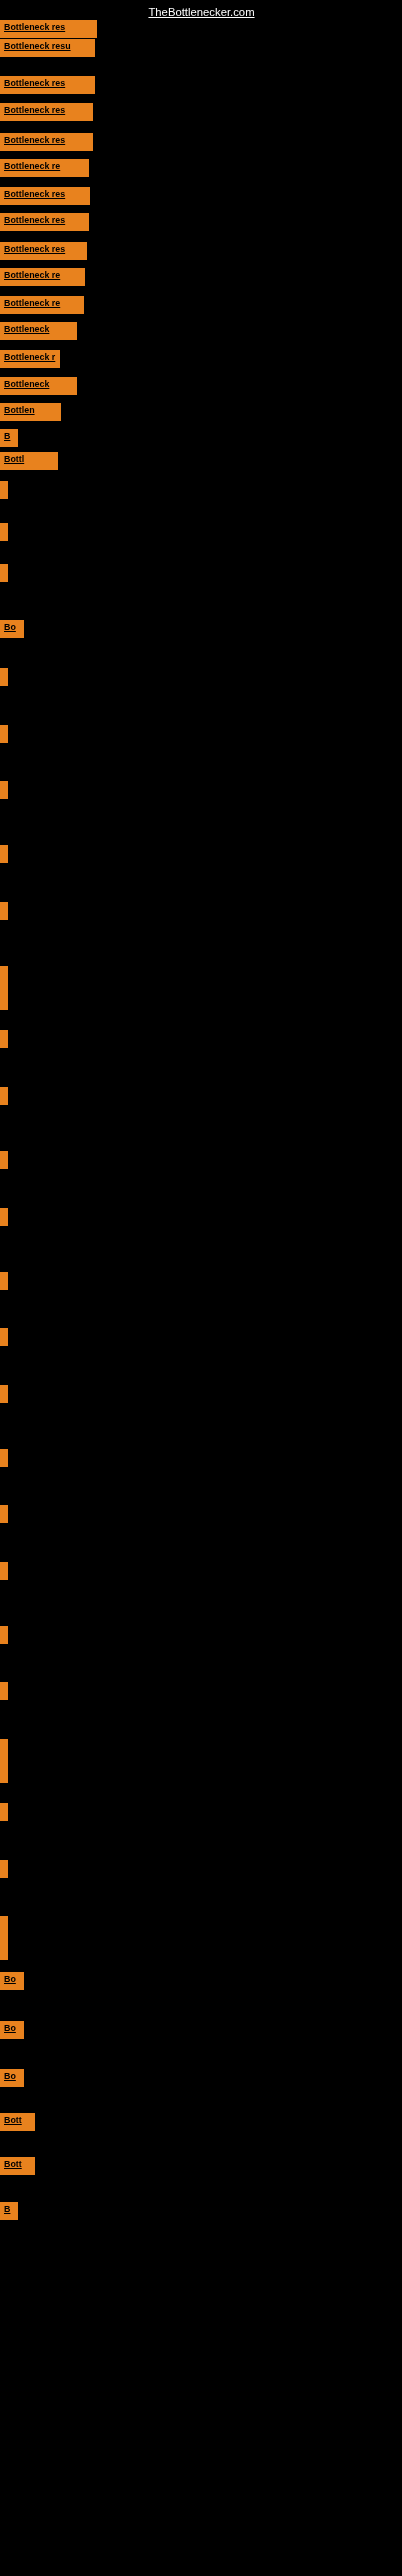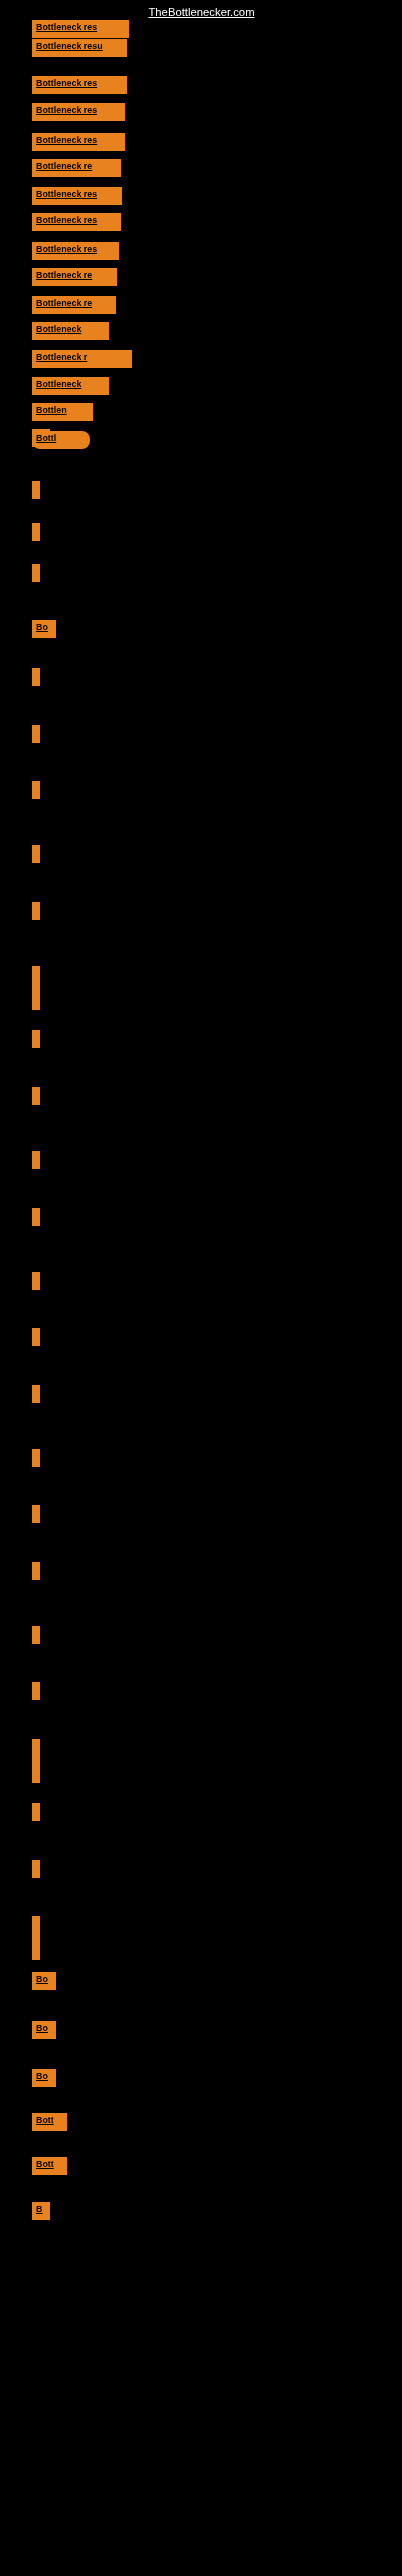--- a/index.html
+++ b/index.html
@@ -28,45 +28,44 @@
     .bottleneck-item {
       position: absolute;
       left: 0;
       background-color: #e8821e;
       color: #000;
       font-size: 8.9px;
       font-weight: bold;
       padding: 2.4px 4px;
       white-space: nowrap;
       overflow: hidden;
-      margin-left: 32px;
     }
   </style>
 </head>
 <body>
 
 <div class="site-title">TheBottlenecker.com</div>
 
 <div class="bottleneck-item" style="top: 20px; width: 97px; height: 17.7px;">Bottleneck res</div>
 <div class="bottleneck-item" style="top: 39px; width: 95px; height: 17.7px;">Bottleneck resu</div>
 <div class="bottleneck-item" style="top: 76px; width: 95px; height: 17.7px;">Bottleneck res</div>
 <div class="bottleneck-item" style="top: 103px; width: 93px; height: 17.7px;">Bottleneck res</div>
 <div class="bottleneck-item" style="top: 133px; width: 93px; height: 17.7px;">Bottleneck res</div>
 <div class="bottleneck-item" style="top: 159px; width: 89px; height: 17.7px;">Bottleneck re</div>
 <div class="bottleneck-item" style="top: 187px; width: 90px; height: 17.7px;">Bottleneck res</div>
 <div class="bottleneck-item" style="top: 213px; width: 89px; height: 17.7px;">Bottleneck res</div>
 <div class="bottleneck-item" style="top: 242px; width: 87px; height: 17.7px;">Bottleneck res</div>
 <div class="bottleneck-item" style="top: 268px; width: 85px; height: 17.7px;">Bottleneck re</div>
 <div class="bottleneck-item" style="top: 296px; width: 84px; height: 17.7px;">Bottleneck re</div>
 <div class="bottleneck-item" style="top: 322px; width: 77px; height: 17.7px;">Bottleneck</div>
-<div class="bottleneck-item" style="top: 350px; width: 100px; height: 17.7px;">Bottleneck r</div>
+<div class="bottleneck-item" style="top: 350px; width: 60px; height: 17.7px;">Bottleneck r</div>
 <div class="bottleneck-item" style="top: 377px; width: 77px; height: 17.7px;">Bottleneck</div>
 <div class="bottleneck-item" style="top: 403px; width: 61px; height: 17.7px;">Bottlen</div>
 <div class="bottleneck-item" style="top: 429px; width: 17.7px; height: 17.7px;">B</div>
-<div class="bottleneck-item" style="top: 431px; width: 58px; height: 17.7px; border-radius: 8px;">Bottl</div>
+<div class="bottleneck-item" style="top: 452px; width: 58px; height: 17.7px;">Bottl</div>
 <div class="bottleneck-item" style="top: 620px; width: 24px; height: 17.7px;">Bo</div>
 <div class="bottleneck-item" style="top: 966px; width: 4.8px; height: 44px;"></div>
 <div class="bottleneck-item" style="top: 1739px; width: 4.8px; height: 44px;"></div>
 <div class="bottleneck-item" style="top: 1916px; width: 4.8px; height: 44px;"></div>
 <div class="bottleneck-item" style="top: 1972px; width: 24px; height: 17.7px;">Bo</div>
 <div class="bottleneck-item" style="top: 2021px; width: 24px; height: 17.7px;">Bo</div>
 <div class="bottleneck-item" style="top: 2069px; width: 24px; height: 17.7px;">Bo</div>
 <div class="bottleneck-item" style="top: 2113px; width: 35px; height: 17.7px;">Bott</div>
 <div class="bottleneck-item" style="top: 2157px; width: 35px; height: 17.7px;">Bott</div>
 <div class="bottleneck-item" style="top: 2202px; width: 17.7px; height: 17.7px;">B</div>

